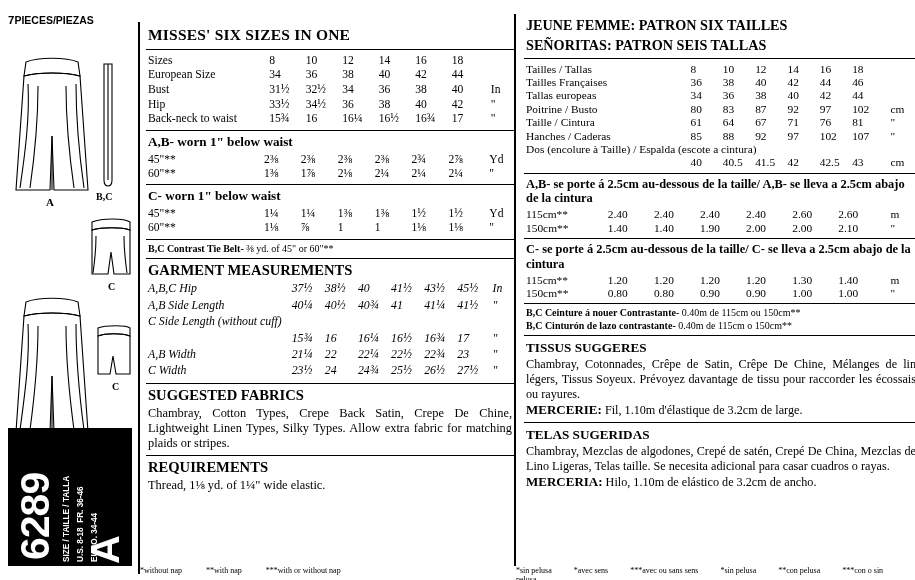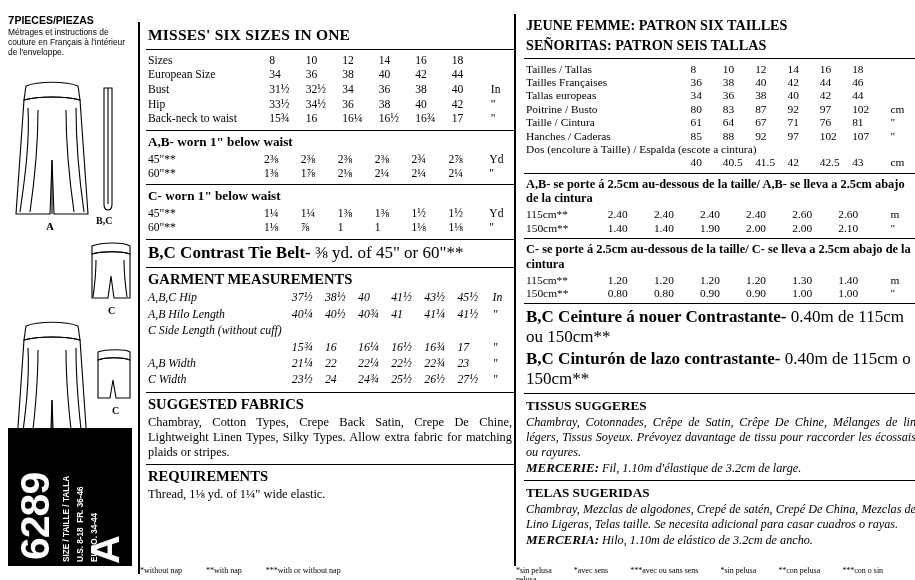--- a/index.html
+++ b/index.html
@@ -41,21 +41,21 @@
     width: 394px;
     height: 552px;
     border-left: 2px solid #000;
     padding-left: 8px;
   }
 
   
   .pieces-line {
     font-size: 10.5px;
     font-weight: bold;
-    margin-bottom: 2px;
+    margin-bottom: 14px;
   }
   .pieces-line .num { font-size: 11.5px; }
   .pieces-sub {
     font-size: 8.4px;
     line-height: 1.18;
     margin-bottom: 6px;
   }
   .fig-wrap { position: relative; }
   svg.figs { display: block; }
 
@@ -102,21 +102,21 @@
     font-size: 11.6px;
     width: 100%;
   }
   table.mini td { padding: 0.6px 0; white-space: nowrap; }
   table.mini td.lbl { width: 128px; padding-left: 2px; }
   table.mini td.v { width: 40px; }
   table.mini td.u { width: 26px; padding-left: 4px; }
 
   .belt-line {
     font-family: "Liberation Serif", serif;
-    font-size: 17px;
+    font-size: 10px;
     margin: 2px 0 2px 2px;
   }
   .belt-line b { font-weight: bold; }
 
   table.gm {
     border-collapse: collapse;
     font-family: "Liberation Serif", serif;
     font-size: 11.8px;
     width: 100%;
   }
@@ -168,21 +168,20 @@
   table.rmini td.lbl { width: 78px; padding-left: 2px; }
   table.rmini td.v { width: 44px; }
   table.rmini td.u { width: 26px; padding-left: 6px; }
 
   .r-body {
     font-family: "Liberation Serif", serif;
     font-size: 12.2px;
     line-height: 1.2;
     margin: 1px 2px 0 2px;
     text-align: justify;
-    font-style: italic;
   }
   .r-sub {
     font-family: "Liberation Serif", serif;
     font-weight: bold;
     font-size: 13.2px;
     margin: 4px 0 1px 2px;
   }
 
   
   .foot-mid {
@@ -250,21 +249,20 @@
 </style>
 </head>
 <body>
 
 <div class="page">
 
   <div class="col-left">
     <div class="pieces-line">
       <span class="num">7</span><span>PIECES/PIEZAS</span>
     </div>
-    <div class="pieces-sub">Métrages et instructions de couture en Français à l'intérieur de l'enveloppe.</div>
 
     <div class="fig-wrap">
       <svg class="figs" width="124" height="400" viewBox="0 0 124 400">
         <g fill="none" stroke="#000" stroke-width="1.1">
 
           <path d="M18,22 C30,17 58,17 70,22 L72,36 C58,32 30,32 16,36 Z"></path>
           <path d="M16,36 C30,32 58,32 72,36 L80,150 L46,150 L44,96 L42,150 L8,150 Z"></path>
           <path d="M44,96 L44,150"></path>
           <path d="M20,44 C22,80 16,120 12,148"></path>
           <path d="M30,46 C30,82 26,120 22,148"></path>
@@ -438,21 +436,21 @@
           <td class="lbl">A,B,C Hip</td>
           <td class="v">37½</td>
           <td class="v">38½</td>
           <td class="v">40</td>
           <td class="v">41½</td>
           <td class="v">43½</td>
           <td class="v">45½</td>
           <td class="u">In</td>
         </tr>
         <tr>
-          <td class="lbl">A,B Hilo Length</td>
+          <td class="lbl">A,B Side Length</td>
           <td class="v">40¼</td>
           <td class="v">40½</td>
           <td class="v">40¾</td>
           <td class="v">41</td>
           <td class="v">41¼</td>
           <td class="v">41½</td>
           <td class="u">"</td>
         </tr>
         <tr>
           <td class="lbl" colspan="8">C Side Length (without cuff)</td>

